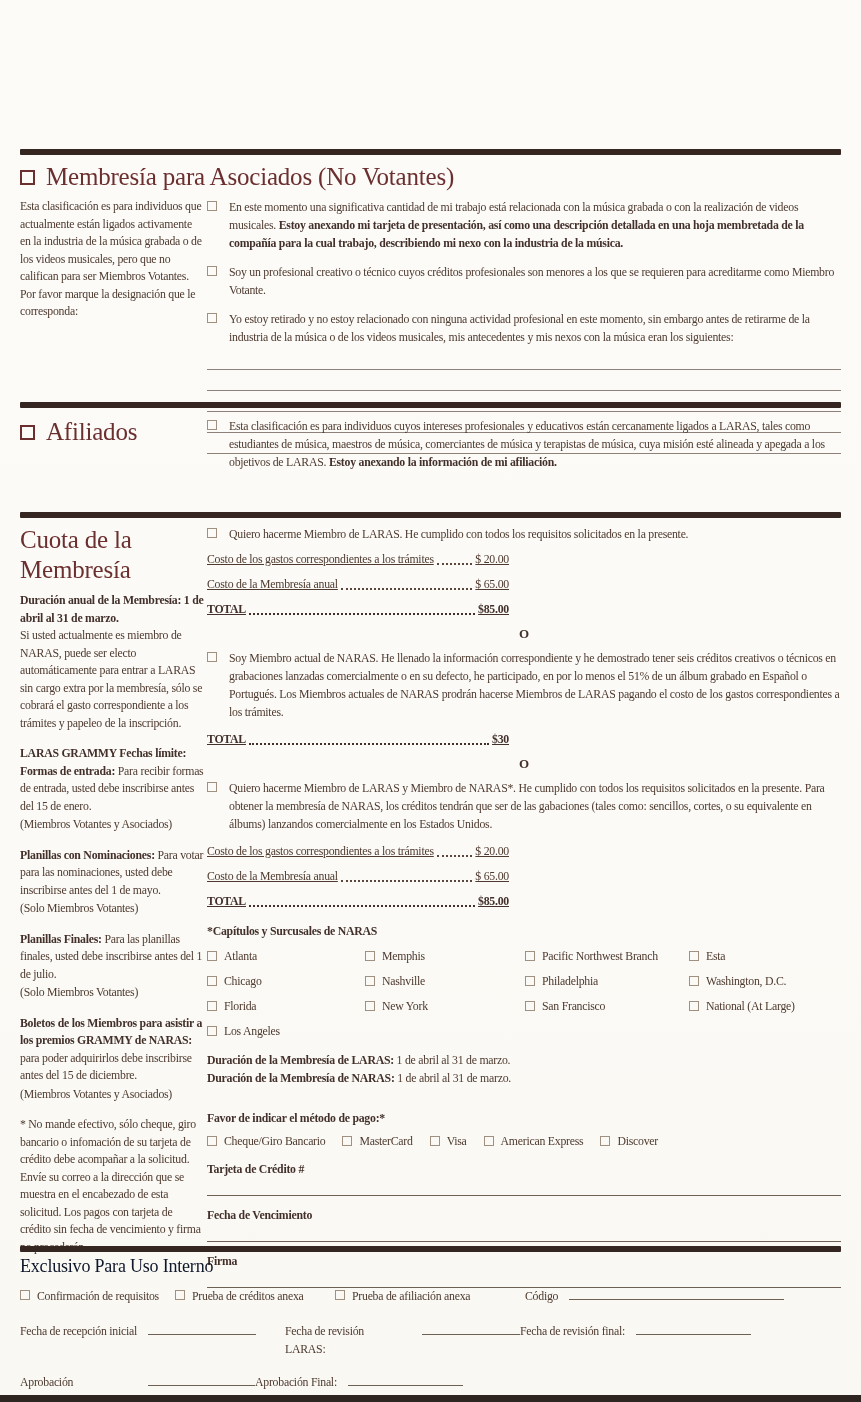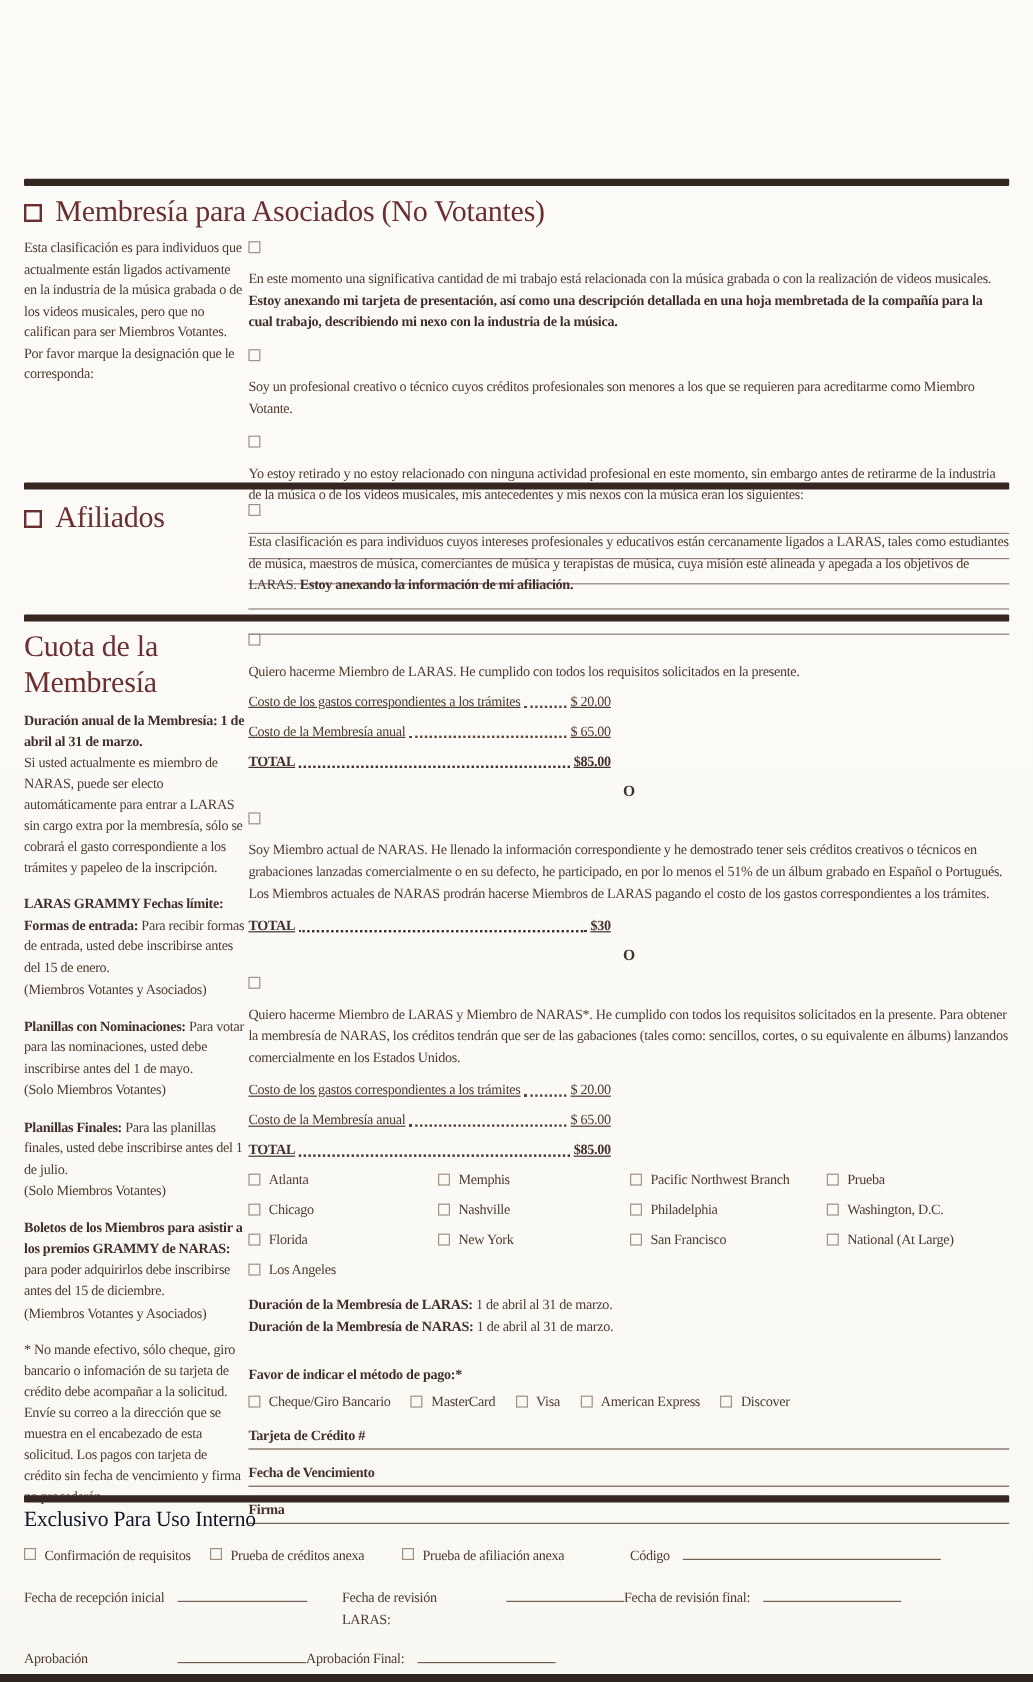--- a/index.html
+++ b/index.html
@@ -20,21 +20,21 @@
 
   .sec-header { display:flex; align-items:center; gap:11px; margin-top:7px; }
   .sec-title { font-size:25px; font-weight:400; color:#6b2f2f; margin:0; letter-spacing:-0.2px; line-height:30px; }
   .cb { width:10px; height:10px; border:1px solid #a09080; background:transparent; display:inline-block; flex:none; }
   .cb-lg { width:15px; height:15px; border:2px solid #6b2f2f; }
 
   .twocol { display:flex; gap:2px; margin-top:6px; }
   .leftcol { width:185px; flex:none; }
   .rightcol { flex:1; min-width:0; }
 
-  .opt { display:flex; gap:12px; margin-top:0;flex-direction:column; }
+  .opt { display:flex; gap:12px; margin-top:0; }
   .opt + .opt { margin-top:11px; }
   .opt .cb { margin-top:3px; }
   .opt-text { flex:1; }
   strong { color:#43302a; }
 
   .write-lines { margin-top:3px; }
   .write-line { height:21px; border-bottom:1px solid #8d8179; }
 
   .side-p { margin-top:13px; line-height:17.5px; }
   .side-p.first { margin-top:7px; }
@@ -48,21 +48,21 @@
   .o-sep { text-align:center; font-weight:bold; font-size:13px; margin:7px 0 6px 0; color:#43302a; }
 
   .chap-title { font-weight:bold; color:#43302a; margin-top:12px; }
   .chapters-grid { display:grid; grid-template-columns:158px 160px 164px 1fr; row-gap:7px; margin-top:7px; }
   .chk-item { display:flex; align-items:center; gap:7px; }
 
   .duracion { margin-top:12px; line-height:17.5px; }
   .pay-title { font-weight:bold; color:#43302a; margin-top:22px; }
   .pay-row { display:flex; gap:17px; margin-top:5px; flex-wrap:nowrap; }
 
-  .field { border-bottom:1.5px solid #6f6054; padding-bottom:2px; margin-top:10px; font-weight:bold; color:#43302a; }
+  .field { border-bottom:1.5px solid #6f6054; padding-bottom:17px; margin-top:10px; font-weight:bold; color:#43302a; }
 
   .int-title { font-size:18px; font-weight:400; color:#0f172a; margin:5px 0 12px 0; letter-spacing:-0.2px; }
   .int-row { display:flex; align-items:baseline; }
   .int-row1 { margin-top:9px; }
   .int-row2 { margin-top:17px; }
   .int-row3 { margin-top:15px; }
   .int-cell { display:flex; align-items:baseline; gap:7px; }
   .w155 { width:155px; } .w160 { width:160px; } .w178 { width:178px; }
   .w265 { width:265px; } .w235 { width:235px;gap:28px; }
   .u-line { display:inline-block; border-bottom:1px solid #6f6054; height:12px; margin-left:4px; }
@@ -197,36 +197,37 @@
         <span>Costo de la Membresía anual</span>
         <span class="leader"></span>
         <span class="fee-amount">$ 65.00</span>
       </div>
       <div class="fee-row total-row">
         <span>TOTAL</span>
         <span class="leader"></span>
         <span class="fee-amount">$85.00</span>
       </div>
 
+      <div class="chap-title">*Capítulos y Surcusales de NARAS</div>
       <div class="chapters-grid">
         <label class="chk-item">
             <span class="cb"></span>
             <span>Atlanta</span>
           </label>
         <label class="chk-item">
             <span class="cb"></span>
             <span>Memphis</span>
           </label>
         <label class="chk-item">
             <span class="cb"></span>
             <span>Pacific Northwest Branch</span>
           </label>
         <label class="chk-item">
             <span class="cb"></span>
-            <span>Prueba</span>
+            <span>Esta</span>
           </label>
         <label class="chk-item">
             <span class="cb"></span>
             <span>Chicago</span>
           </label>
         <label class="chk-item">
             <span class="cb"></span>
             <span>Nashville</span>
           </label>
         <label class="chk-item">

